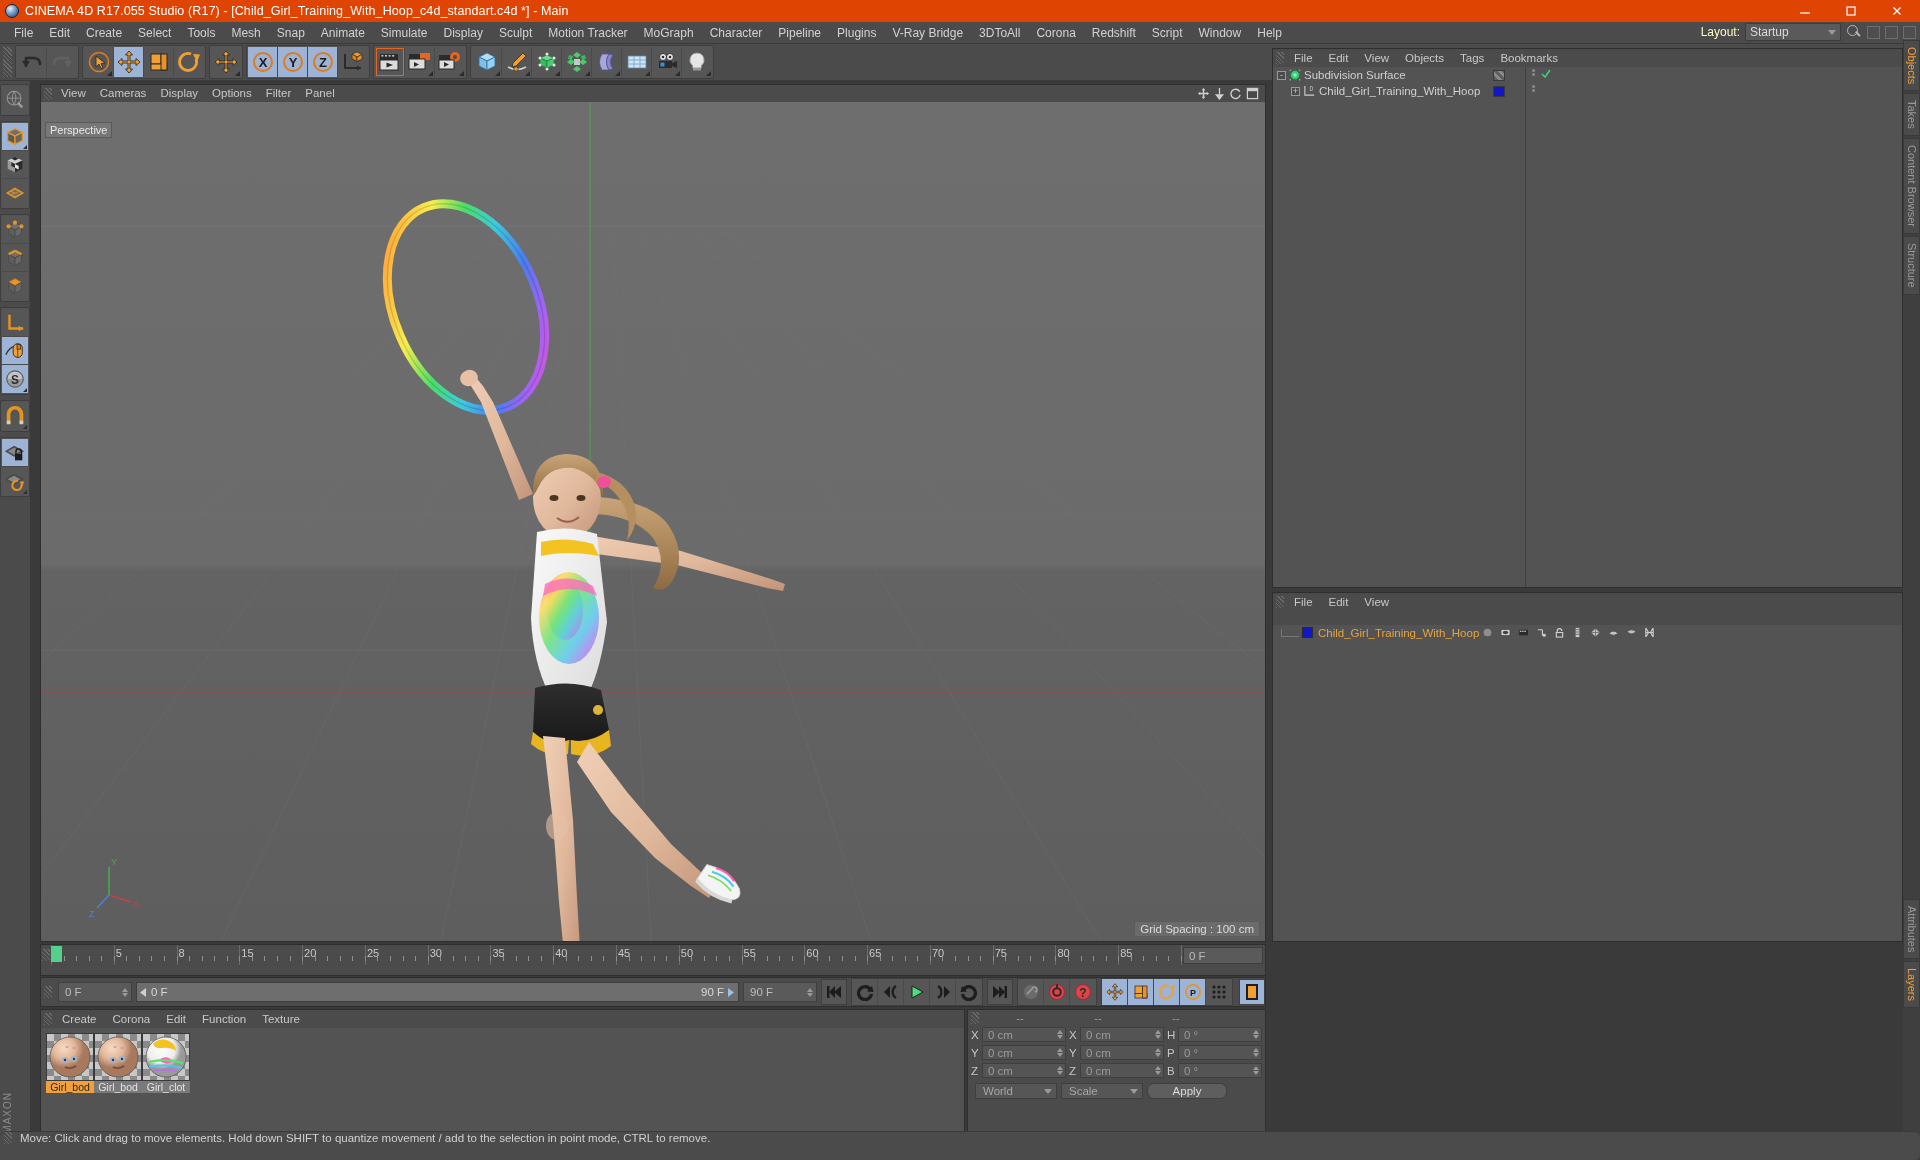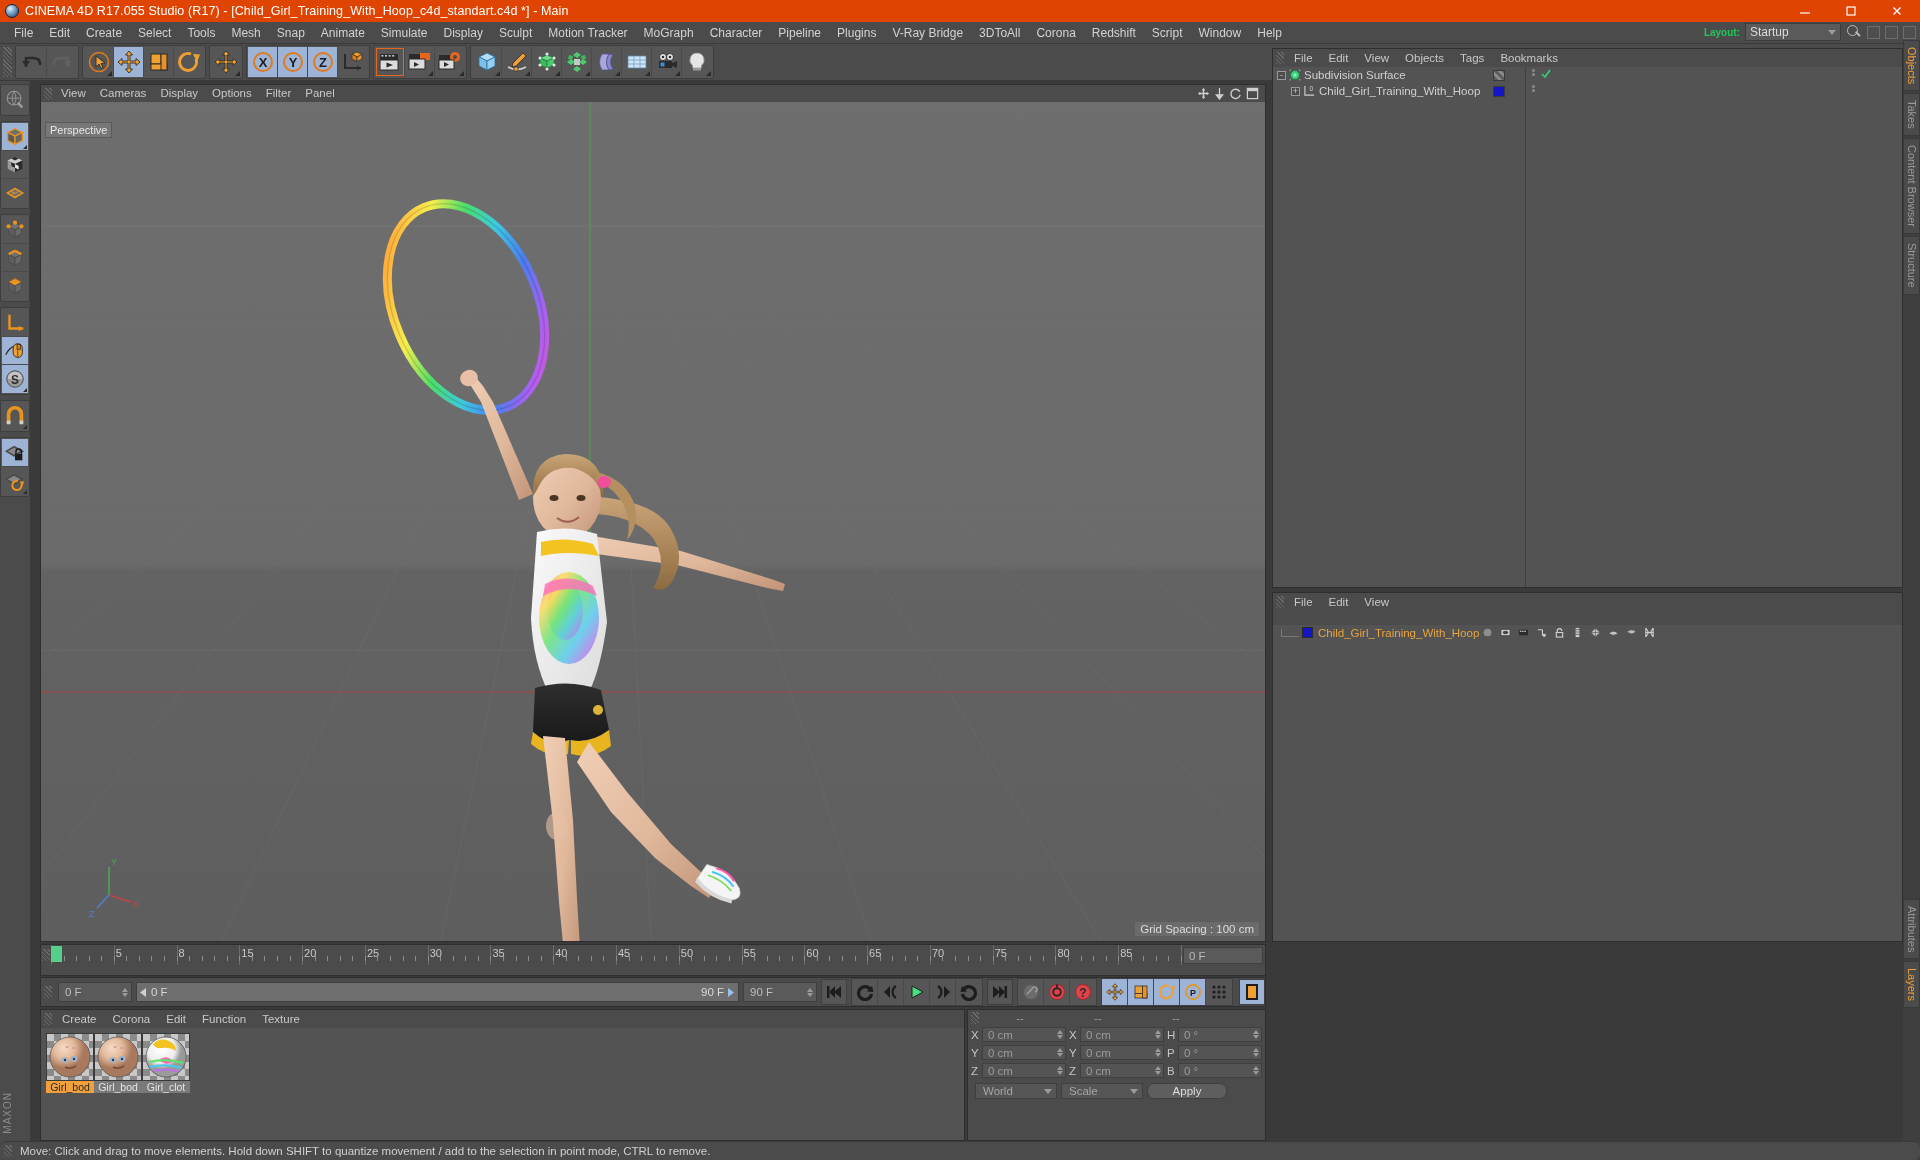--- a/index.html
+++ b/index.html
@@ -30,21 +30,21 @@
   .winbtn.close { background:#e04403; }
   .winbtn svg { display:block; }
 
   
   .menubar {
     height:22px; background:#4b4b4b; display:flex; align-items:center;
     padding-left:6px; border-bottom:1px solid #3a3a3a; position:relative;
   }
   .menubar .mi { padding:0 8px; height:22px; line-height:22px; color:#d2d2d2; font-size:12px; white-space:nowrap;}
   .layoutbox { position:absolute; right:4px; top:1px; display:flex; align-items:center; gap:5px;}
-  .layoutbox .lbl { color:#22c55e; font-size:10px;font-weight:bold;}
+  .layoutbox .lbl { color:#fef9c3; font-size:12px;}
   .layoutsel {
     width:96px;height:18px;background:#5a5a5a;border:1px solid #3c3c3c;
     display:flex;align-items:center;padding:0 4px;color:#dcdcdc;font-size:12px;
     justify-content:space-between;
   }
   .layoutsel .car { border-left:4px solid transparent;border-right:4px solid transparent;border-top:5px solid #9a9a9a;}
   .magn { width:16px;height:16px; position:relative;}
   .magn::before { content:''; position:absolute;left:1px;top:1px;width:9px;height:9px;border:1.5px solid #b9b9b9;border-radius:50%;}
   .magn::after  { content:''; position:absolute;left:9px;top:9px;width:6px;height:1.5px;background:#b9b9b9;transform:rotate(45deg);}
   .wbtn { width:13px;height:13px;border:1px solid #6e6e6e;background:#4e4e4e;}
@@ -170,22 +170,22 @@
   .co-row { display:flex; align-items:center; height:17px; margin-bottom:1px; padding-left:3px;}
   .co-lbl { width:11px; font-size:11.5px; color:#c6c6c6;}
   .co-fld { height:15px; background:#545454; border:1px solid #3f3f3f; color:#9a9a9a; font-size:11.5px;
             display:flex;align-items:center;justify-content:space-between;padding:0 2px 0 5px; }
   .co-sel { height:16px; background:#565656;border:1px solid #3f3f3f; color:#a6a6a6; font-size:11.5px;
             display:flex;align-items:center;justify-content:space-between;padding:0 4px 0 7px;gap:6px;}
   .co-apply { height:16px;background:#5e5e5e;border:1px solid #3f3f3f;border-radius:7px;
               color:#dcdcdc;font-size:11.5px;display:flex;align-items:center;justify-content:center;}
 
   
-  .statusbar { position:absolute; left:0; bottom:0; width:1920px; height:19px; background:#4b4b4b;
-               display:flex;align-items:center;padding-left:4px; gap:6px; border-top:1px solid #3a3a3a;border-radius:6px;}
+  .statusbar { position:absolute; left:0; bottom:0; width:1920px; height:29px; background:#4b4b4b;
+               display:flex;padding-left:4px; gap:6px; border-top:1px solid #3a3a3a;border-radius:6px;}
   .statusbar .txt{ font-size:11.5px;color:#d0d0d0;}
 </style>
 </head>
 <body>
 
 <div id="app">
 
   <div class="titlebar">
     <div class="tbicon"></div>
     <div class="ttl">CINEMA 4D R17.055 Studio (R17) - [Child_Girl_Training_With_Hoop_c4d_standart.c4d *] - Main</div>

